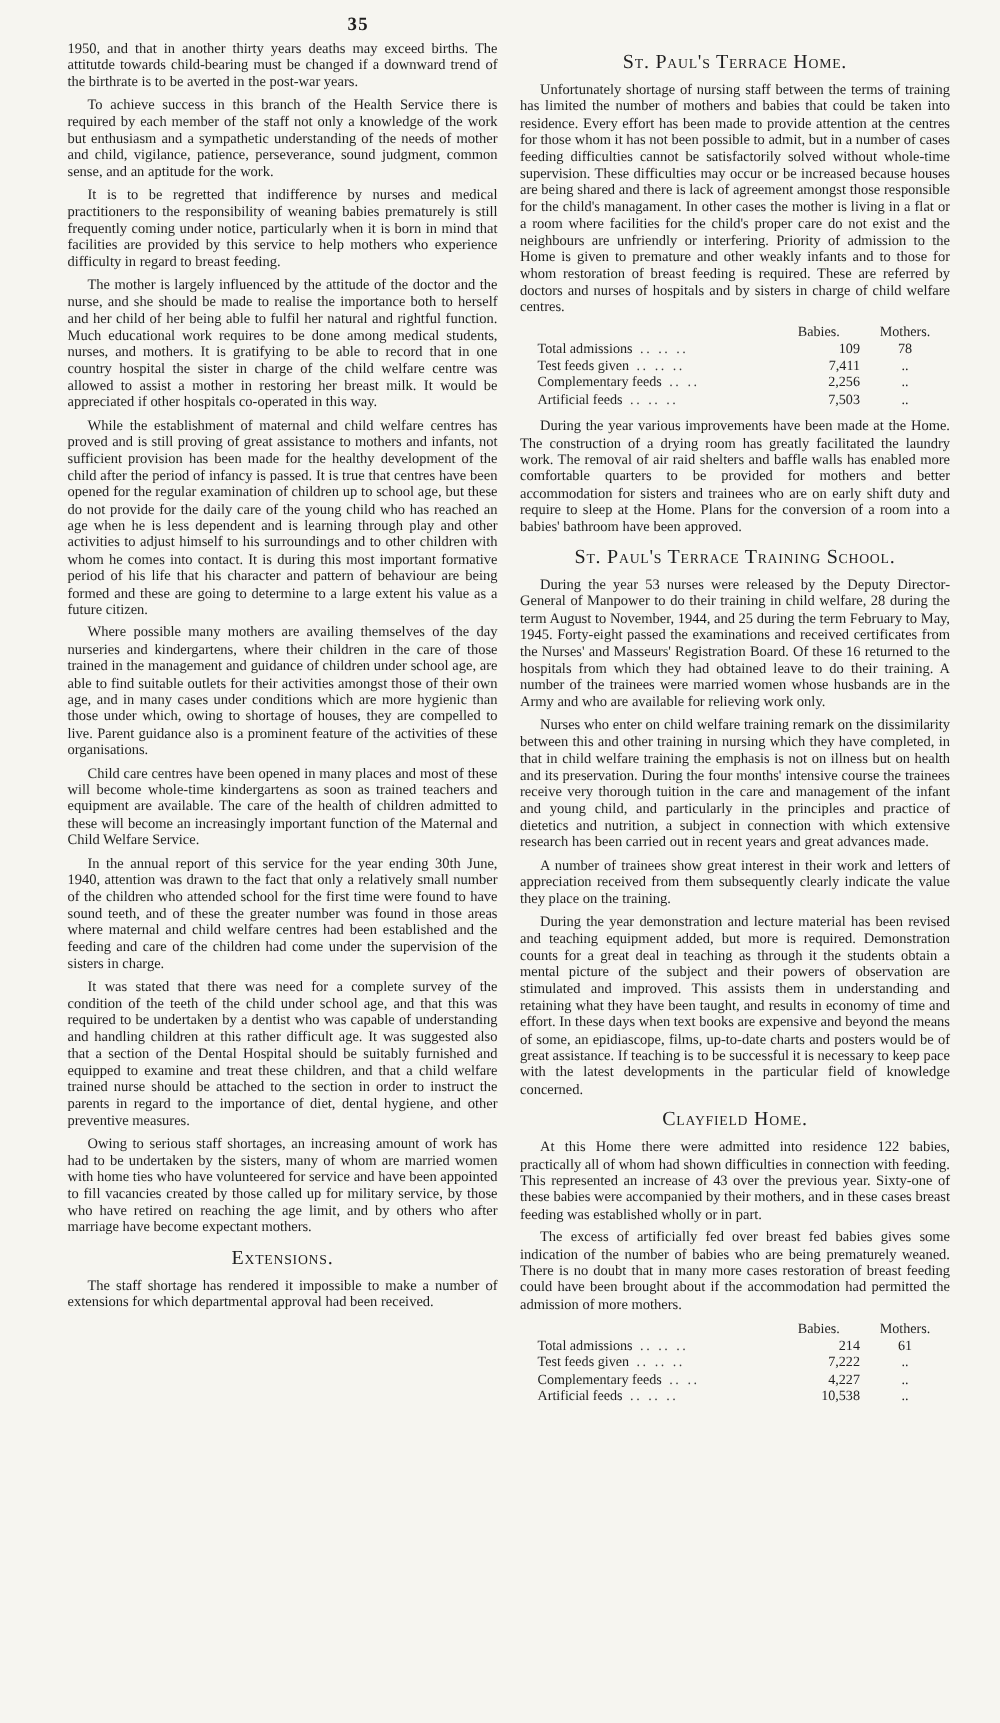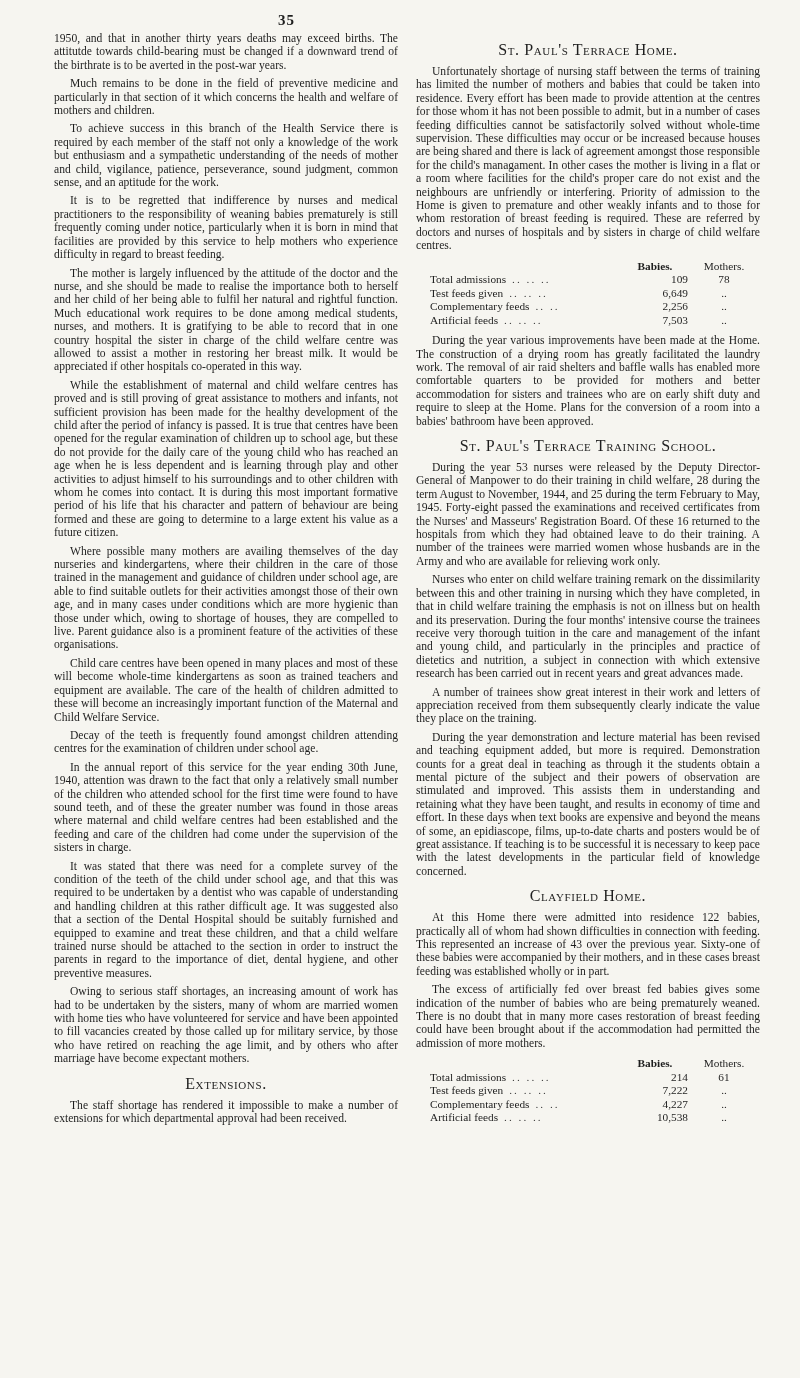--- a/index.html
+++ b/index.html
@@ -52,41 +52,39 @@
   .stat-table {
     margin: 7px 0 7px 0;
     font-size: 11.3px;
     line-height: 13.5px;
   }
   .stat-head, .stat-row { display: flex; align-items: baseline; }
   .stat-label { flex: 1; padding-left: 14px; white-space: nowrap; overflow: hidden; }
   .dots { letter-spacing: 2px; padding-left: 6px; color: #3a3a3a; }
   .stat-col-babies { width: 66px; text-align: right; flex: none; }
   .stat-col-mothers { width: 72px; text-align: center; flex: none; }
-  .stat-head .stat-col-babies { text-align: center; font-weight: bold; }
+  .stat-head .stat-col-babies { text-align: center; }
 </style>
 </head>
 <body>
 
 <div class="page">
 
   <div class="page-number">35</div>
 
   <div class="columns">
 
     <div class="col">
       <p class="para flush">1950, and that in another thirty years deaths may exceed births. The attitutde towards child-bearing must be changed if a downward trend of the birthrate is to be averted in the post-war years.</p>
-      <p class="para">Much remains to be done in the field of preventive medicine and particularly in that section of it which concerns the health and welfare of mothers and children.</p>
       <p class="para">To achieve success in this branch of the Health Service there is required by each member of the staff not only a knowledge of the work but enthusiasm and a sympathetic understanding of the needs of mother and child, vigilance, patience, perseverance, sound judgment, common sense, and an aptitude for the work.</p>
       <p class="para">It is to be regretted that indifference by nurses and medical practitioners to the responsibility of weaning babies prematurely is still frequently coming under notice, particularly when it is born in mind that facilities are provided by this service to help mothers who experience difficulty in regard to breast feeding.</p>
       <p class="para">The mother is largely influenced by the attitude of the doctor and the nurse, and she should be made to realise the importance both to herself and her child of her being able to fulfil her natural and rightful function. Much educational work requires to be done among medical students, nurses, and mothers. It is gratifying to be able to record that in one country hospital the sister in charge of the child welfare centre was allowed to assist a mother in restoring her breast milk. It would be appreciated if other hospitals co-operated in this way.</p>
       <p class="para">While the establishment of maternal and child welfare centres has proved and is still proving of great assistance to mothers and infants, not sufficient provision has been made for the healthy development of the child after the period of infancy is passed. It is true that centres have been opened for the regular examination of children up to school age, but these do not provide for the daily care of the young child who has reached an age when he is less dependent and is learning through play and other activities to adjust himself to his surroundings and to other children with whom he comes into contact. It is during this most important formative period of his life that his character and pattern of behaviour are being formed and these are going to determine to a large extent his value as a future citizen.</p>
       <p class="para">Where possible many mothers are availing themselves of the day nurseries and kindergartens, where their children in the care of those trained in the management and guidance of children under school age, are able to find suitable outlets for their activities amongst those of their own age, and in many cases under conditions which are more hygienic than those under which, owing to shortage of houses, they are compelled to live. Parent guidance also is a prominent feature of the activities of these organisations.</p>
       <p class="para">Child care centres have been opened in many places and most of these will become whole-time kindergartens as soon as trained teachers and equipment are available. The care of the health of children admitted to these will become an increasingly important function of the Maternal and Child Welfare Service.</p>
-      <p class="para">Decay of the teeth is frequently found amongst children attending centres for the examination of children under school age.</p>
       <p class="para">In the annual report of this service for the year ending 30th June, 1940, attention was drawn to the fact that only a relatively small number of the children who attended school for the first time were found to have sound teeth, and of these the greater number was found in those areas where maternal and child welfare centres had been established and the feeding and care of the children had come under the supervision of the sisters in charge.</p>
       <p class="para">It was stated that there was need for a complete survey of the condition of the teeth of the child under school age, and that this was required to be undertaken by a dentist who was capable of understanding and handling children at this rather difficult age. It was suggested also that a section of the Dental Hospital should be suitably furnished and equipped to examine and treat these children, and that a child welfare trained nurse should be attached to the section in order to instruct the parents in regard to the importance of diet, dental hygiene, and other preventive measures.</p>
 
       <p class="para">Owing to serious staff shortages, an increasing amount of work has had to be undertaken by the sisters, many of whom are married women with home ties who have volunteered for service and have been appointed to fill vacancies created by those called up for military service, by those who have retired on reaching the age limit, and by others who after marriage have become expectant mothers.</p>
 
       <h3 class="heading">Extensions.</h3>
       <p class="para">The staff shortage has rendered it impossible to make a number of extensions for which departmental approval had been received.</p>
     </div>
 
     <div class="col">
@@ -100,21 +98,21 @@
           <span class="stat-col-babies">Babies.</span>
           <span class="stat-col-mothers">Mothers.</span>
         </div>
         <div class="stat-row">
           <span class="stat-label"><span>Total admissions</span><span class="dots">.. .. ..</span></span>
           <span class="stat-col-babies">109</span>
           <span class="stat-col-mothers">78</span>
         </div>
         <div class="stat-row">
           <span class="stat-label"><span>Test feeds given</span><span class="dots">.. .. ..</span></span>
-          <span class="stat-col-babies">6,649</span>
+          <span class="stat-col-babies">7,411</span>
           <span class="stat-col-mothers">..</span>
         </div>
         <div class="stat-row">
           <span class="stat-label"><span>Complementary feeds</span><span class="dots">.. ..</span></span>
           <span class="stat-col-babies">2,256</span>
           <span class="stat-col-mothers">..</span>
         </div>
         <div class="stat-row">
           <span class="stat-label"><span>Artificial feeds</span><span class="dots">.. .. ..</span></span>
           <span class="stat-col-babies">7,503</span>

